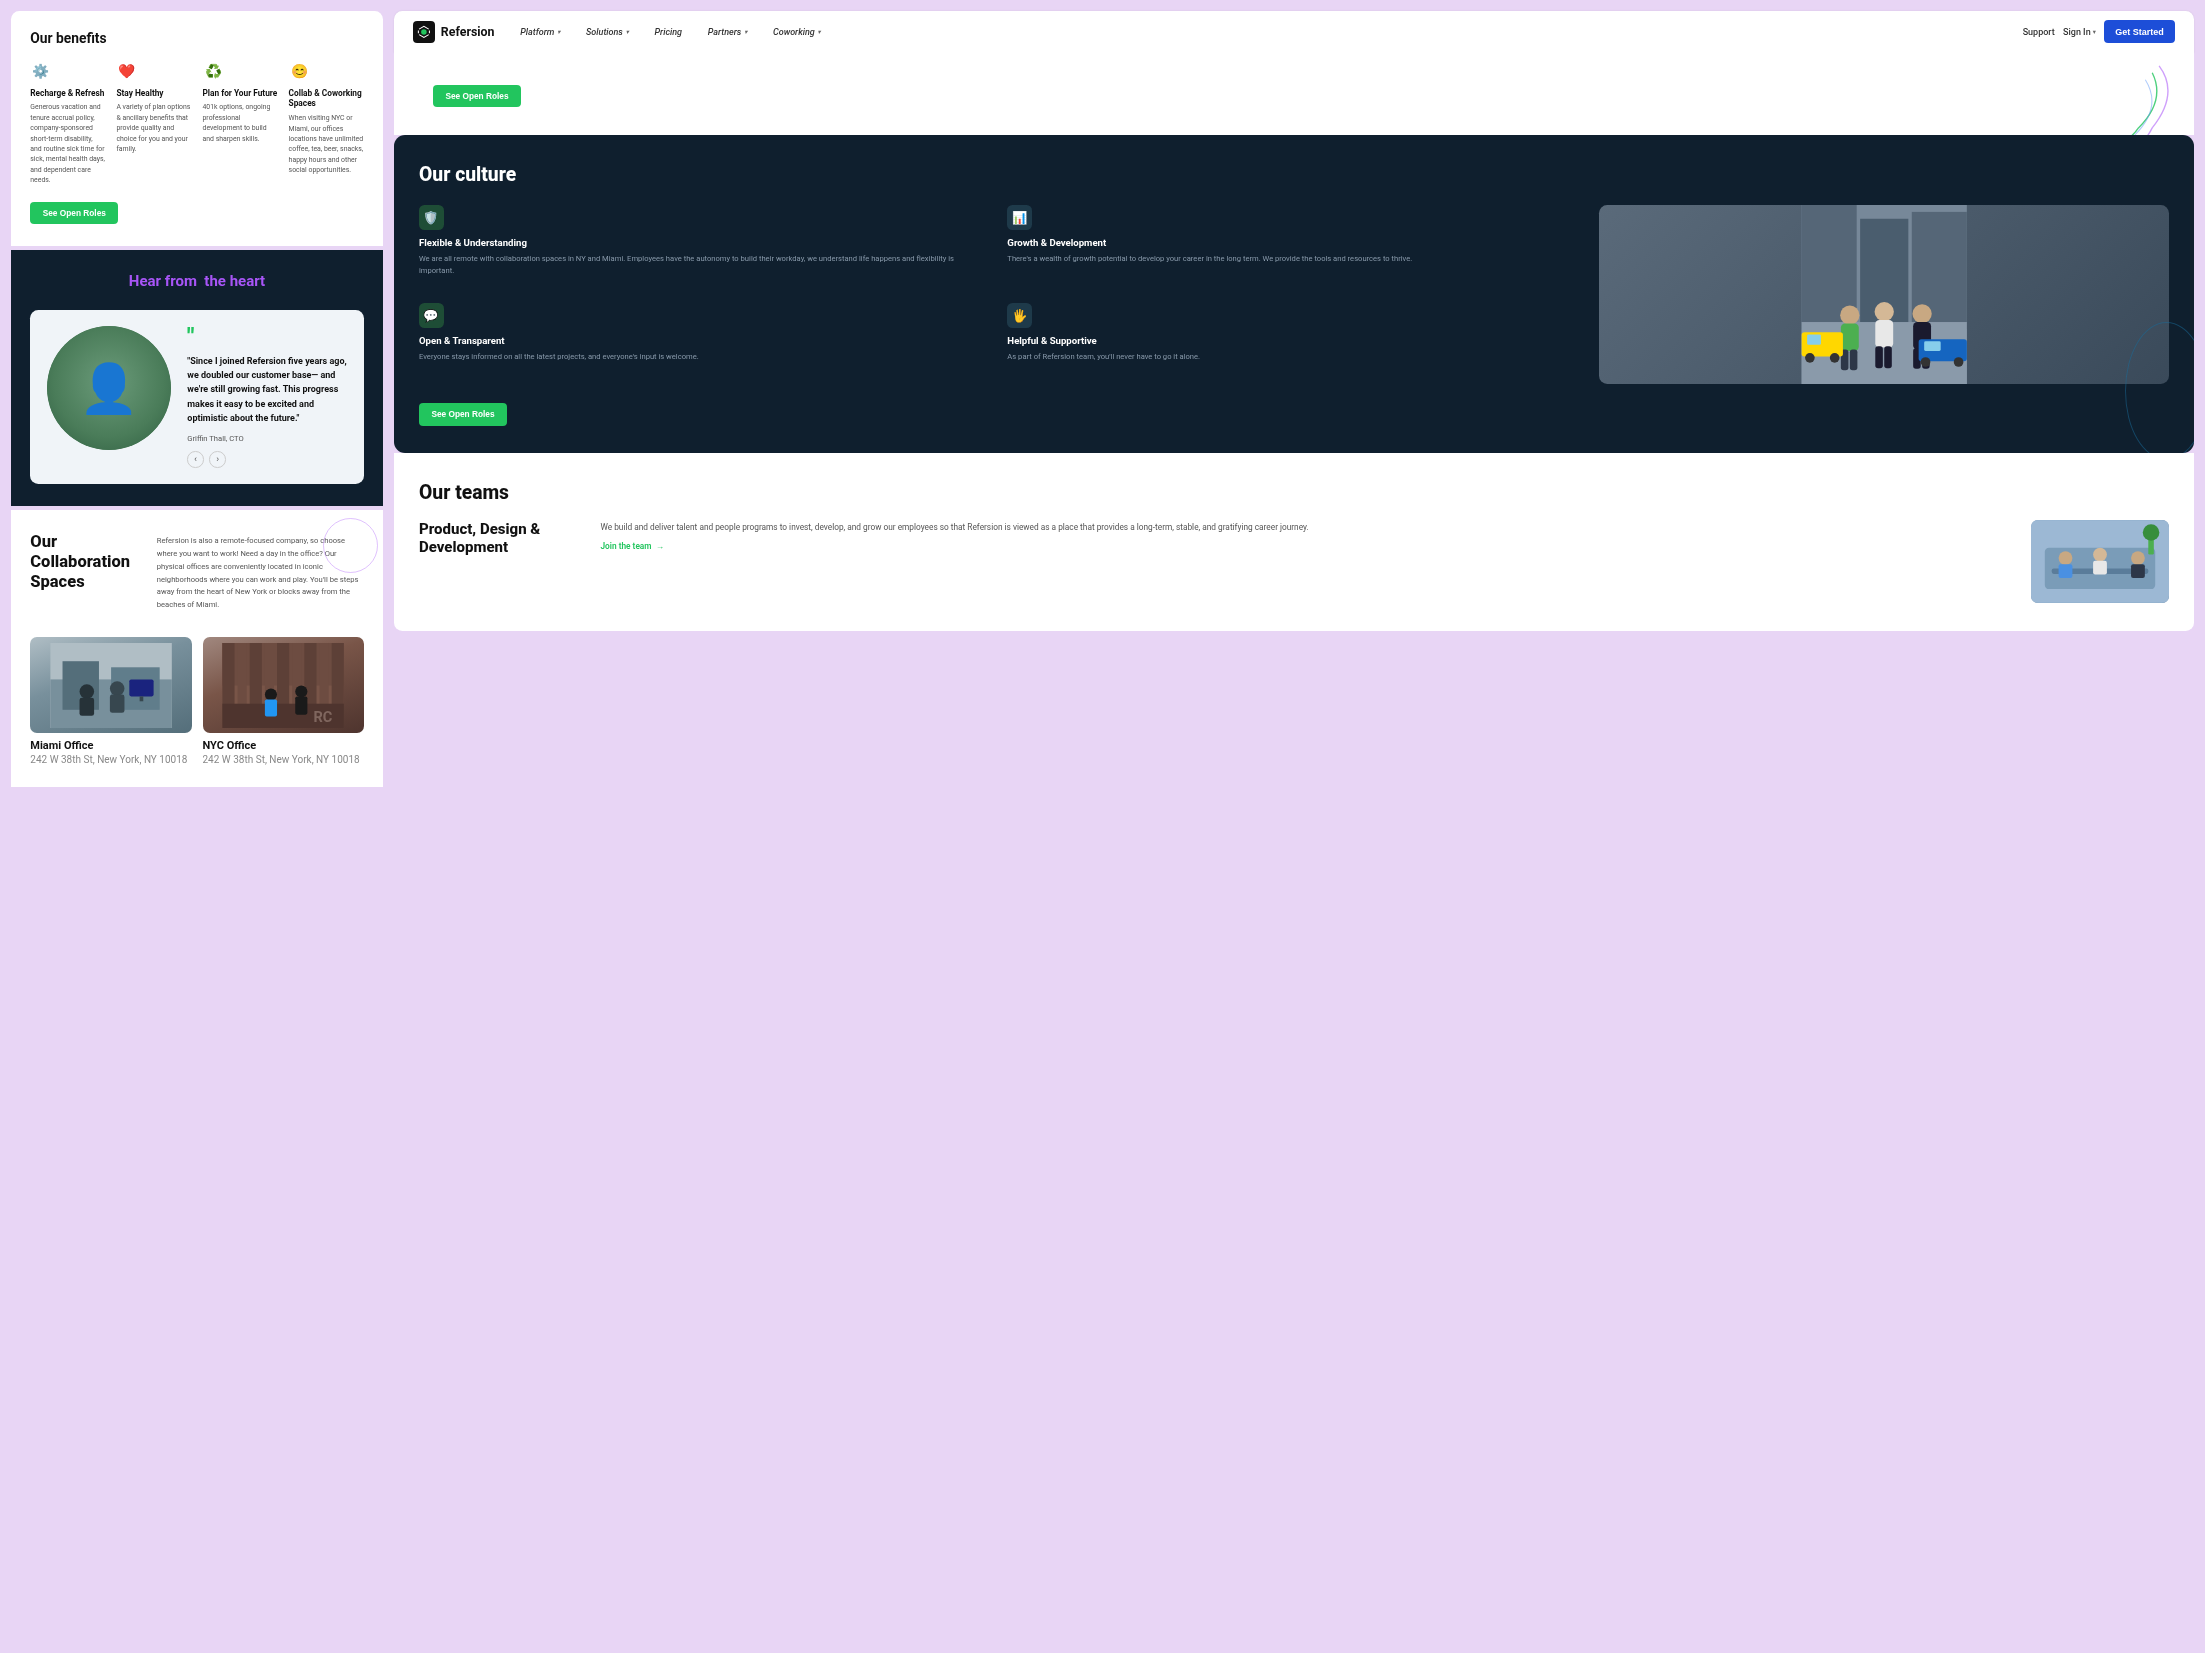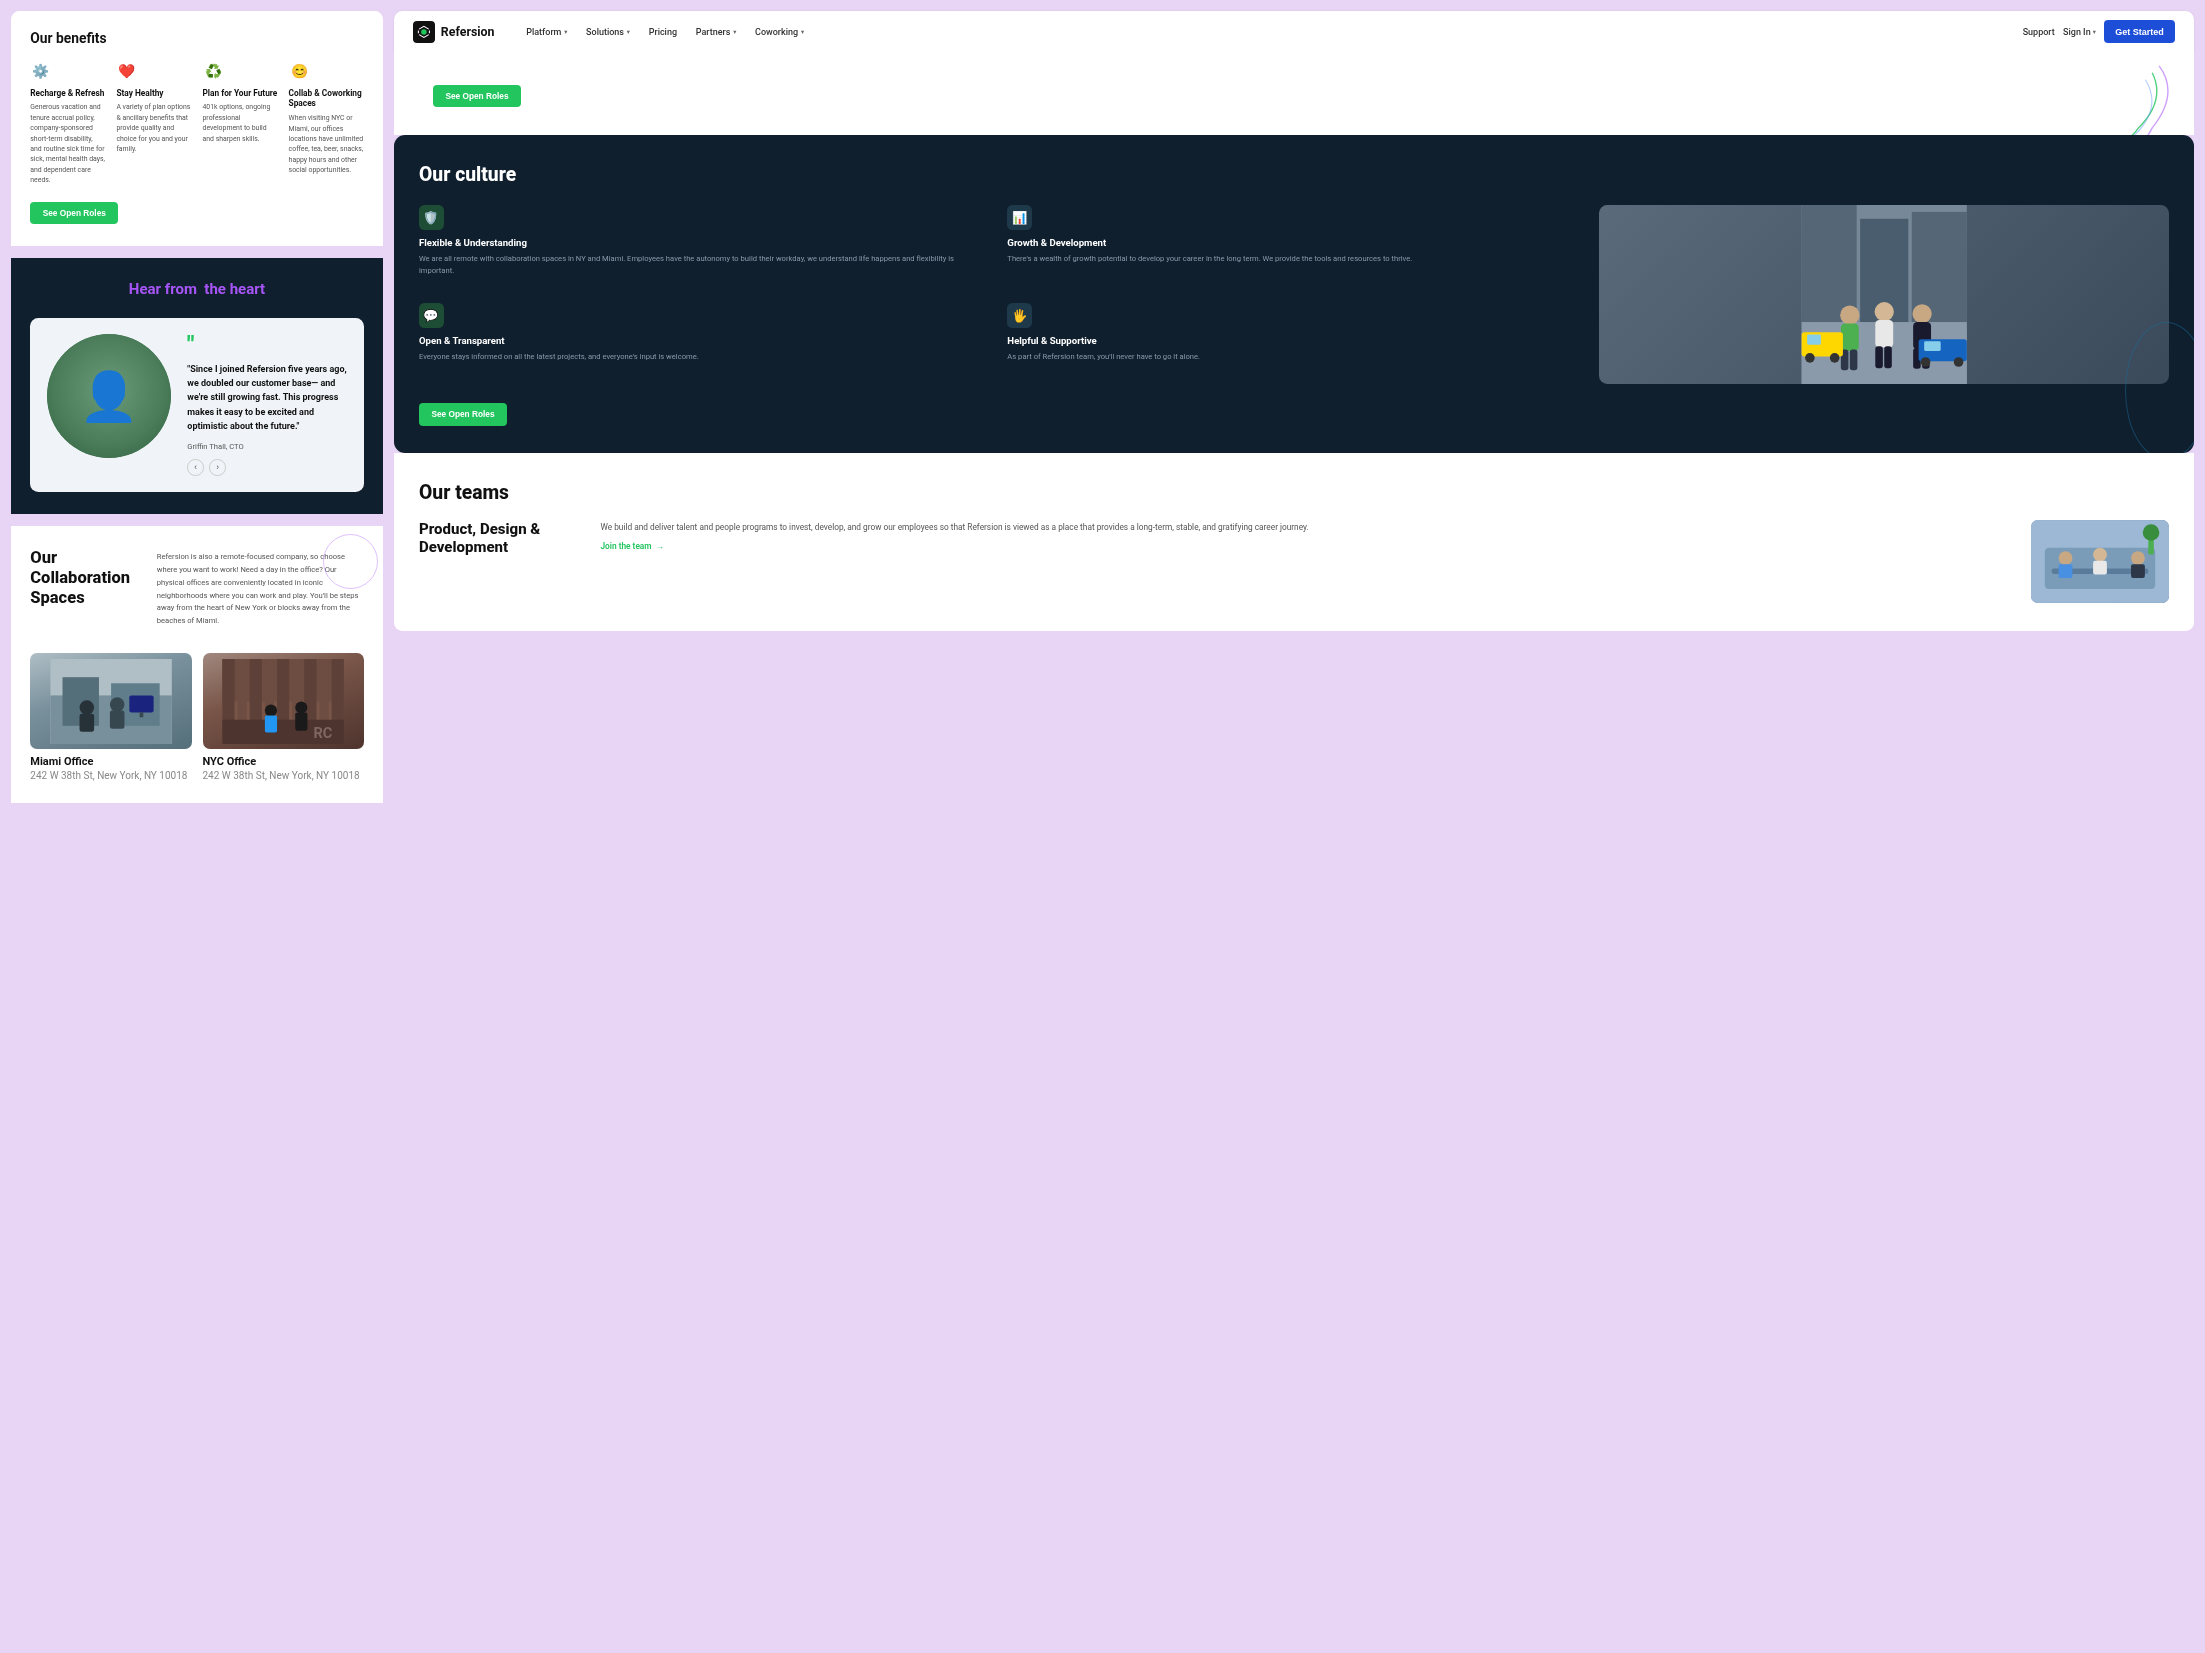--- a/index.html
+++ b/index.html
@@ -11,21 +11,21 @@
       padding: 11px;
       min-height: 100vh;
     }
 
     
     .left-panel {
       width: 372px;
       flex-shrink: 0;
       display: flex;
       flex-direction: column;
-      gap: 12px;
+      gap: 4px;
     }
 
     
     .benefits-section {
       background: #fff;
       padding: 19.3px 19.3px 22px;
       border-radius: 8.3px 8.3px 0 0;
     }
     .benefits-title {
       font-size: 13.8px;
@@ -254,23 +254,24 @@
       background: #111;
       border-radius: 4.1px;
       display: flex;
       align-items: center;
       justify-content: center;
       color: white;
       font-size: 11px;
     }
     .nav-links {
       display: flex;
-      gap: 5px;
-      margin-left: 11px;
+      gap: 12px;
+      margin-left: 5px;
       flex: 1;
+      font-style: italic;
     }
     .nav-item {
       font-size: 9px;
       color: #333;
       padding: 4.1px 6.9px;
       border-radius: 4.1px;
       cursor: pointer;
       display: flex;
       align-items: center;
       gap: 2.8px;

